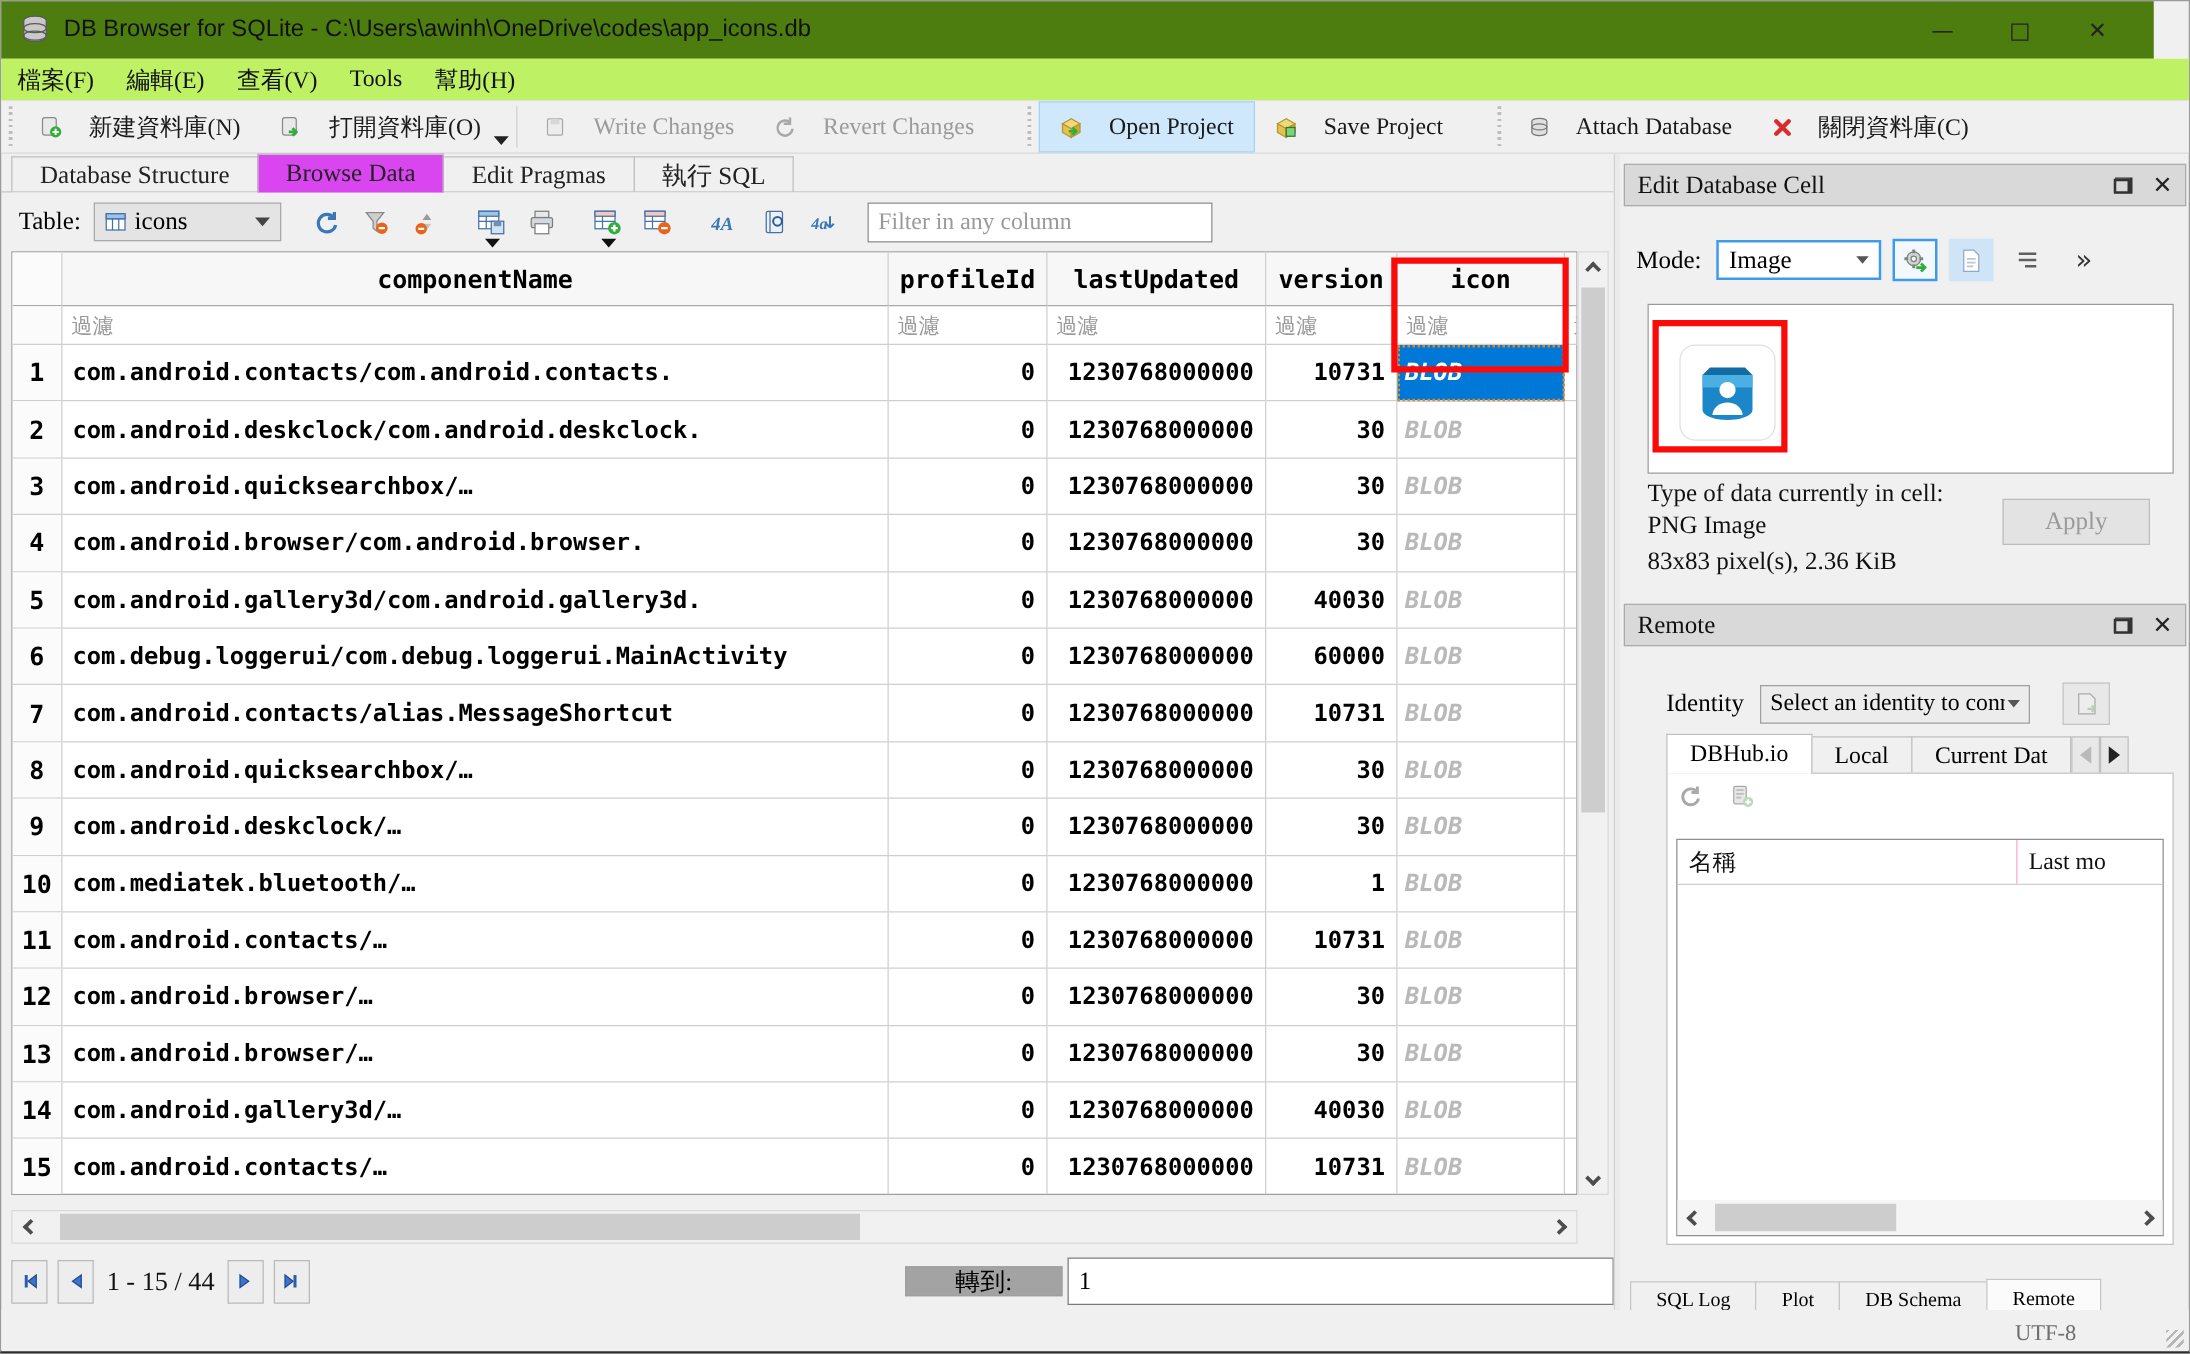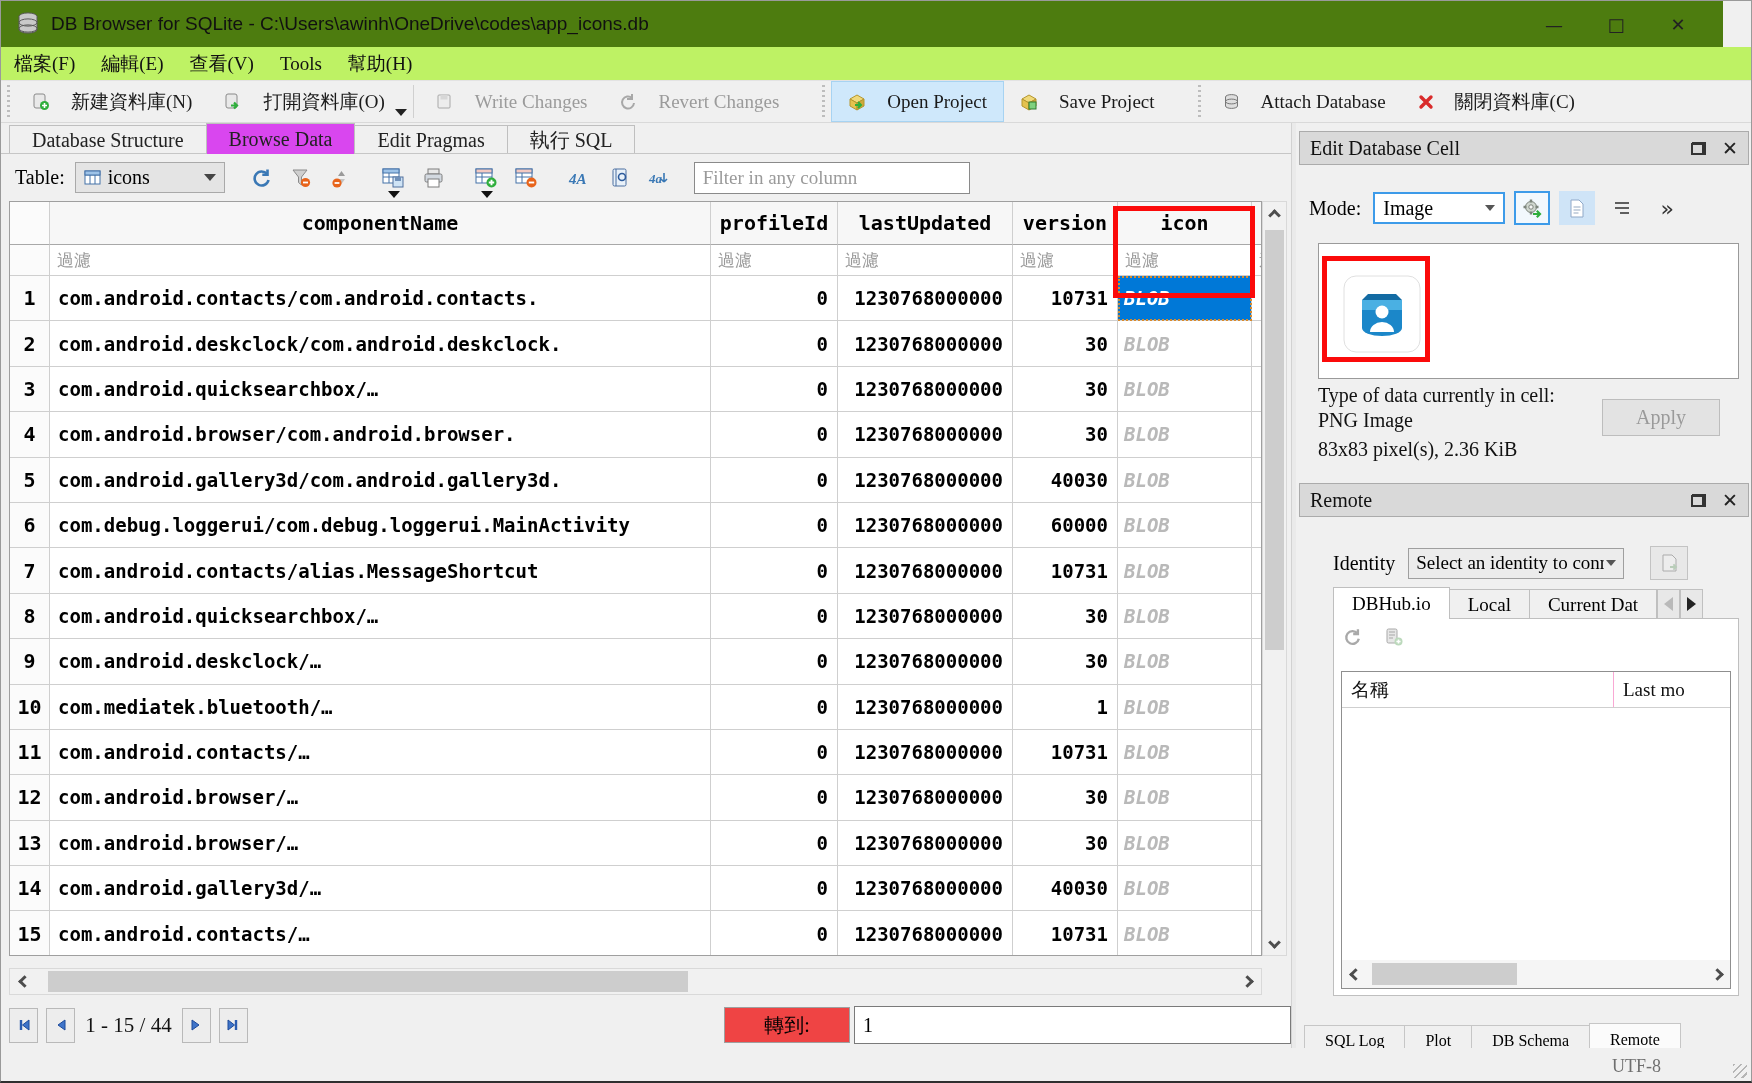--- a/index.html
+++ b/index.html
@@ -107,21 +107,21 @@
     border:1px solid #d9d9d9; }
   #hthumb { position:absolute; left:38px; top:2px; width:640px; height:21px; background:#cdcdcd; }
   .hbtn { position:absolute; top:0; height:25px; width:28px; display:flex;
     align-items:center; justify-content:center; }
 
   
   #pager { left:8px; top:1001px; width:1282px; height:46px; display:flex; align-items:center; }
   .pbtn { width:30px; height:35px; background:#ededed; border:1px solid #b9b9b9;
     margin-right:8px; display:flex; align-items:center; justify-content:center; }
   #pager-range { font-size:21px; color:#111; margin:0 10px 0 2px; white-space:nowrap; }
-  #goto-btn { margin-left:468px; width:130px; height:36px; background:#ef4444;
+  #goto-btn { margin-left:468px; width:130px; height:24px; background:#a3a3a3;
     border:1px solid #9f9f9f; display:flex; align-items:center; justify-content:center;
     font-size:20px;text-align:center; }
   #goto-input { margin-left:4px; width:450px; height:38px; border:1px solid #7a7a7a;
     font-size:20px; padding:0 8px; font-family:"Liberation Serif", serif; }
 
   
   #vsplit { left:1290px; top:122px; width:5px; height:925px; background:#eaeaea;
     border-left:1px solid #d2d2d2; }
   .dockhdr { background:#d9d9d9; border:1px solid #ababab; display:flex; align-items:center;
     font-size:20px; color:#111; padding:16px 10px; }

